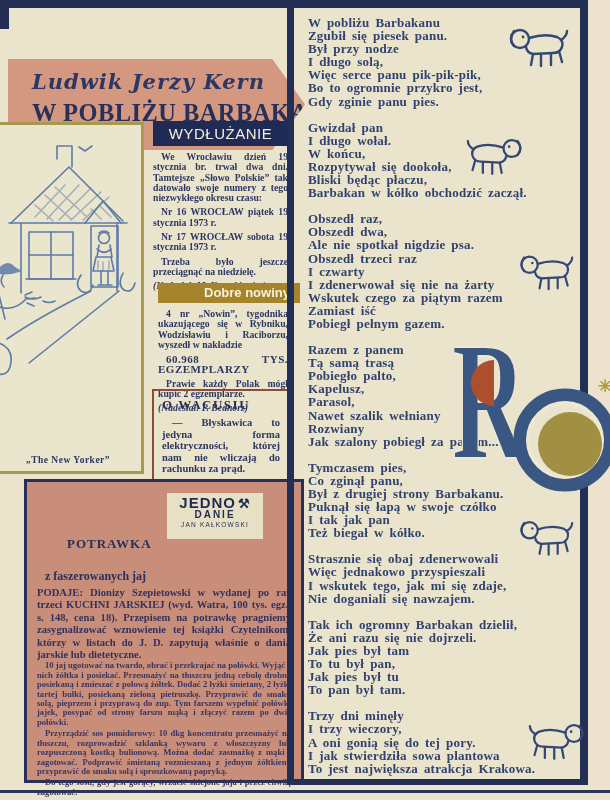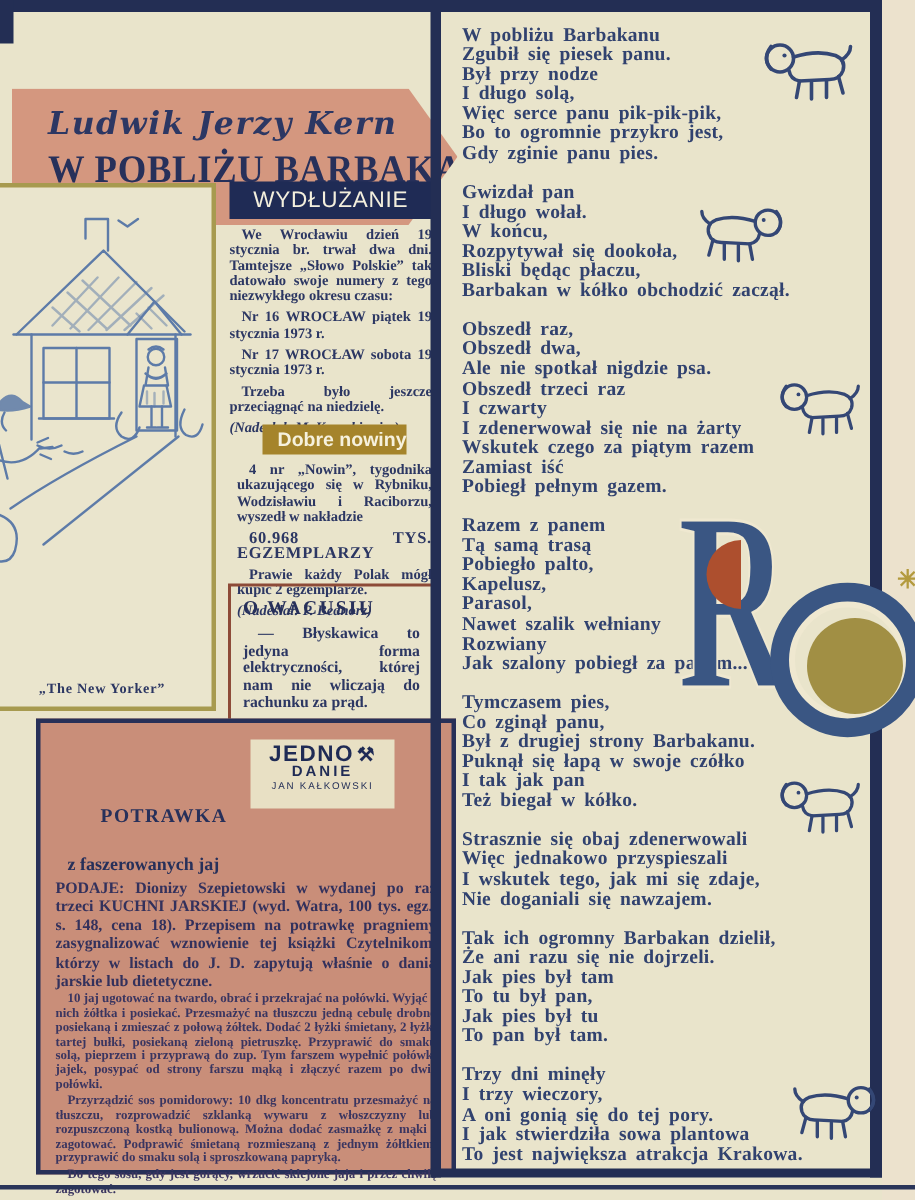--- a/index.html
+++ b/index.html
@@ -34,22 +34,22 @@
   
   .wyd{position:absolute;left:153px;top:121px;width:135px;}
   .wyd-bar{height:25px;background:#1f2b55;color:#f3efdd;text-align:center;line-height:25px;
     font-family:"Liberation Sans",sans-serif;font-weight:normal;font-size:15px;letter-spacing:.5px;}
   .smallbody{font-size:9.7px;line-height:10.3px;font-weight:bold;color:#2c3763;text-align:justify;}
   .wyd .smallbody{margin-top:6px;}
   .smallbody p{margin:0 0 4px 0;text-indent:8px;}
   .credit{font-style:italic;font-weight:bold;font-size:9.7px;margin-top:4px;text-indent:0!important;}
 
   .dn{position:absolute;left:158px;top:283px;width:130px;}
-  .dn-bar{width:96px;margin:0 auto;height:20px;background:#a5842b;color:#f6f1dd;text-align:right;
-    line-height:20px;font-family:"Liberation Sans",sans-serif;font-weight:bold;font-size:13px;}
+  .dn-bar{width:96px;margin:0 auto;height:20px;background:#a5842b;color:#f6f1dd;text-align:left;
+    line-height:20px;font-family:"Liberation Sans",sans-serif;font-weight:bold;font-size:13px;padding-left:46px;}
   .dn .smallbody{margin-top:6px;}
   .dn-amount{font-size:11px;letter-spacing:.5px;word-spacing:2px;}
 
   .wac{position:absolute;left:152px;top:389px;width:138px;box-sizing:border-box;
     border:2.5px solid #8d4b38;padding:6px 8px 7px;}
   .wac-title{font-weight:bold;font-size:13px;letter-spacing:1.5px;color:#27305a;margin-bottom:4px;}
   .wac .smallbody p{font-size:10.5px;line-height:11.5px;text-indent:10px;}
 
   
   .recipe{position:absolute;left:24px;top:479px;width:280px;height:304px;box-sizing:border-box;

